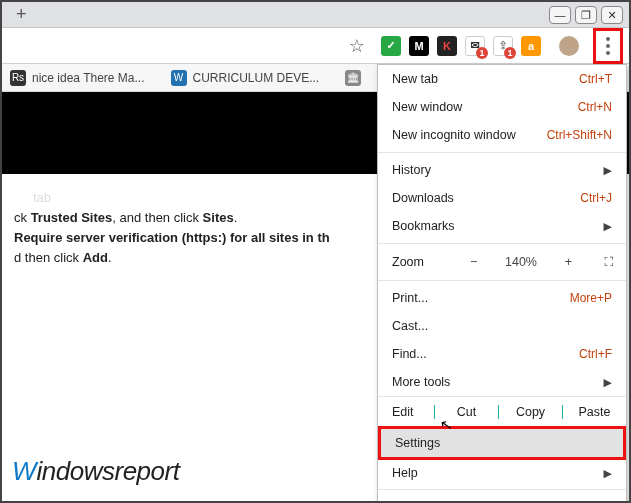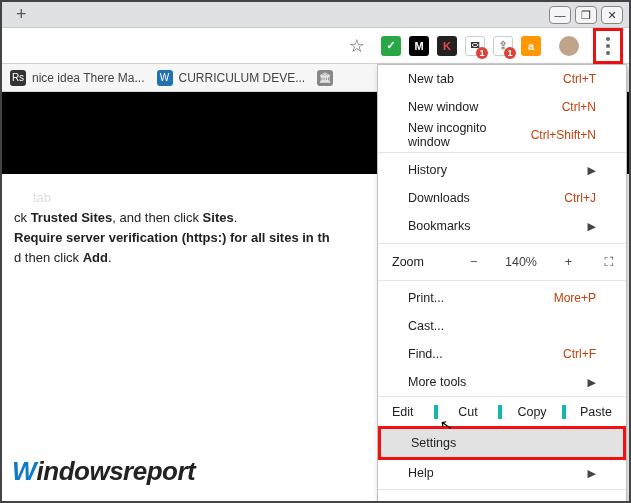--- a/index.html
+++ b/index.html
@@ -64,21 +64,21 @@
   }
   .menu-trigger { width:16px; display:flex; flex-direction:column; gap:3px; align-items:center; padding:4px 2px; }
   .menu-trigger span { width:4px; height:4px; background:#666; border-radius:50%; }
 
   
   .bookbar {
     height: 28px;
     background:#f6f6f6;
     border-bottom:1px solid #d7d7d7;
     display:flex; align-items:center;
-    padding:0 8px; gap:12px;
+    padding:0 8px; gap:26px;
     color:#444;
   }
   .bm { display:flex; align-items:center; gap:6px; white-space:nowrap; font-size:12px;}
   .bm-ico { width:16px; height:16px; border-radius:3px; display:flex; align-items:center; justify-content:center; font-size:10px; color:#fff;}
   
   .page {
     position:relative; height:calc(100% - 26px - 36px - 28px);
     background:#fff;
   }
   .black-band {
@@ -87,49 +87,49 @@
     padding:0 18px 14px 0;
   }
   .search-box { width:150px; height:26px; background:#fff; border:none; }
   .content-text {
     padding:14px 12px; font-size:13px; color:#222; line-height:1.55;
   }
   .content-text .faint{ color:#dcdcdc;margin-left:19px; }
   .content-text b{ font-weight:700; }
   .logo {
     position:absolute; left:10px; bottom:14px;
-    font-size:26px; font-weight:700; font-style:italic;
+    font-size:26px; font-weight:400; font-style:italic;
   }
   .logo .w { color:#1079c9; }
   .logo .rest{ color:#222; letter-spacing:-0.5px;}
   
   .menu {
     position:absolute; top:62px; right:2px;
     width:250px; background:#fff;
     border:1px solid #bfbfbf;
     box-shadow:2px 3px 6px rgba(0,0,0,.25);
     font-size:12.5px; color:#222; z-index:50;
   }
   .menu .row {
     display:flex; align-items:center;
-    height:28px; padding:0 30px;
+    height:28px; padding:0 14px;
     justify-content:space-between;
   }
   .menu .row.short{ height:26px; }
   .menu hr { border:none; border-top:1px solid #e4e4e4; margin:3px 0; }
   .menu .shortcut{ color:#c2410c; font-size:12px; }
   .menu .arrow{ color:#444; font-size:11px; }
   .zoom-row{ display:flex; align-items:center; height:30px; }
   .zoom-row .lbl{ padding-left:14px; flex:0 0 72px;}
   .zoom-row .btn{ flex:1; text-align:center; color:#444;}
   .zoom-row .fs { width:34px; text-align:center; color:#444;}
   .edit-row{ display:flex; height:30px; border-top:1px solid #e4e4e4;align-items:center; }
   .edit-row > div{ flex:1; display:flex; align-items:center; justify-content:center;}
   .edit-row .lbl{ flex:0 0 56px; justify-content:flex-start; padding-left:14px;}
-  .edit-row > div + div{ border-left:4px solid #14b8a6; }
+  .edit-row > div + div{ border-left:1px solid #14b8a6; }
   .settings-box{ border:3px solid #e11; }
   .settings-box .row{ background:#e2e2e2; }
   .cursor {
     position:absolute; top:414px; left:438px;
     font-size:15px; color:#000; transform:rotate(-10deg);
     pointer-events:none; z-index:60;
   }
 </style>
 </head>
 <body>

